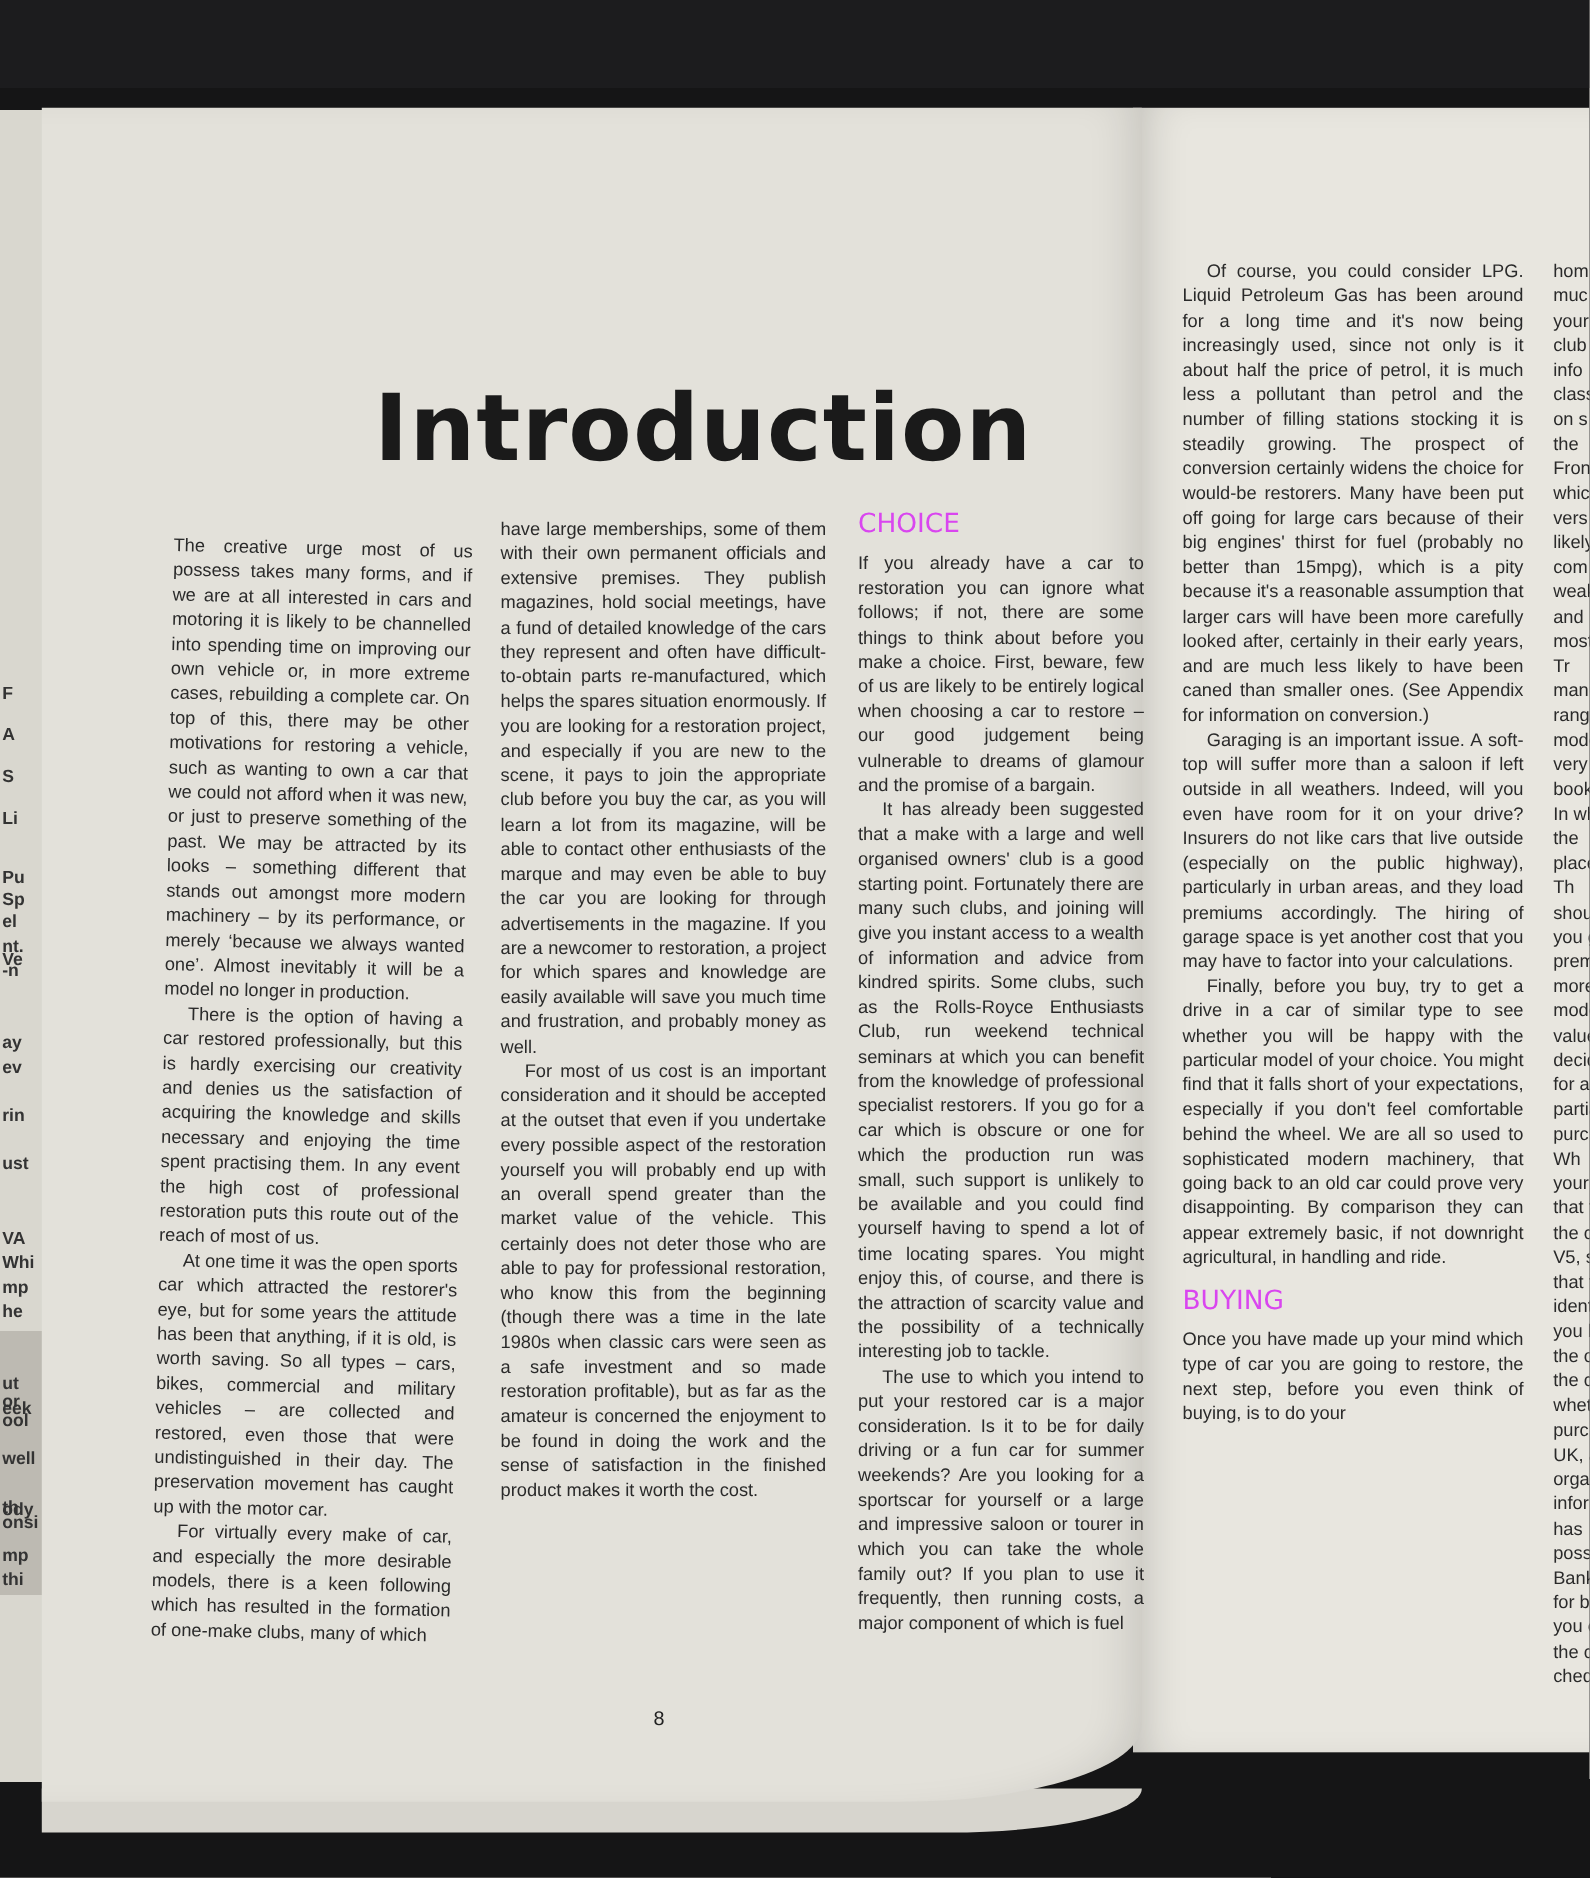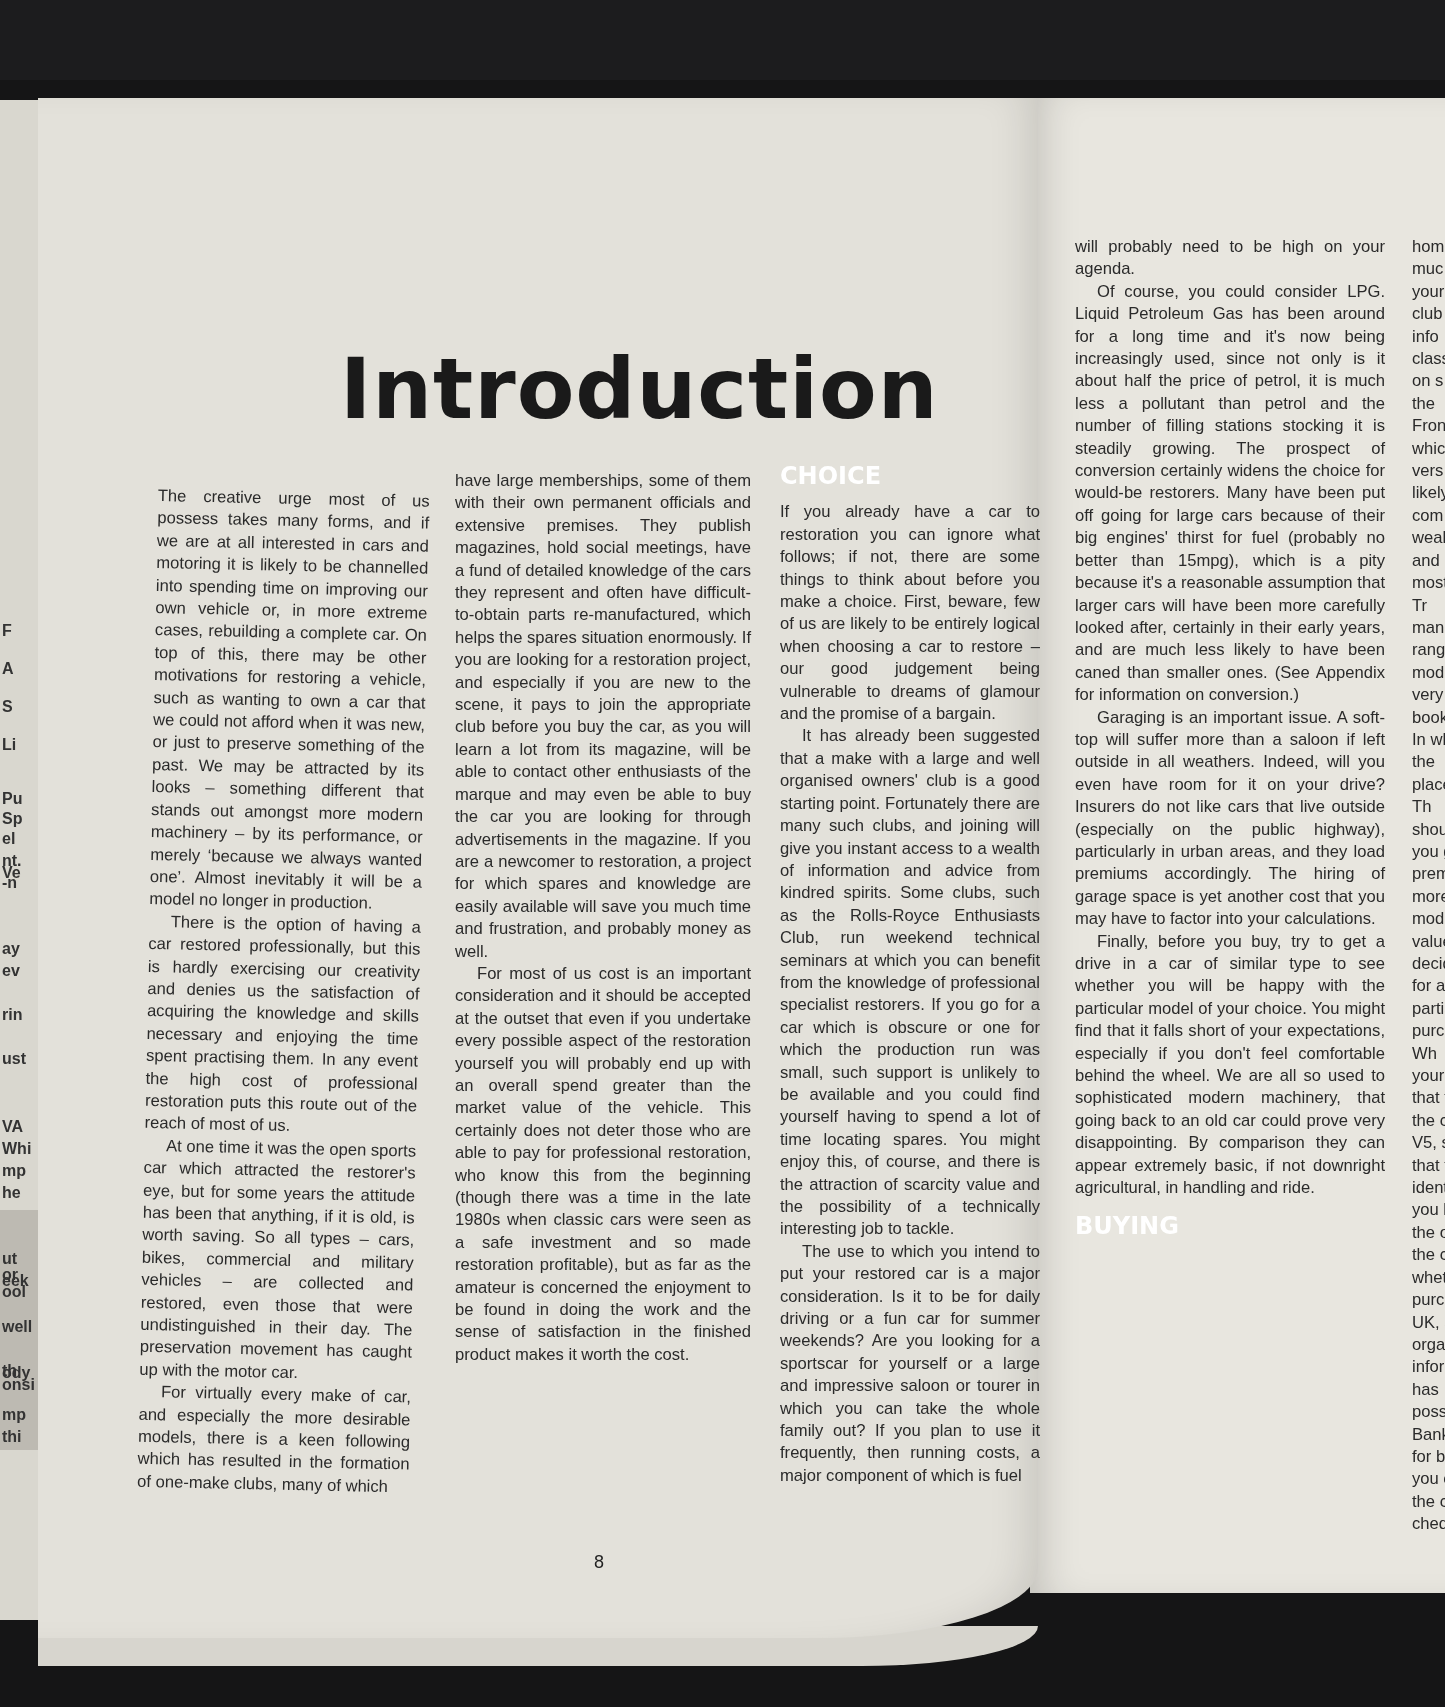--- a/index.html
+++ b/index.html
@@ -36,21 +36,21 @@
     color:#1a1a1a; letter-spacing:1px;
     font-family:"DejaVu Sans", sans-serif;
   }
   .col {
     position:absolute; font-size:16.6px; line-height:22.4px; color:#2a2a2a;
     text-align:justify;
   }
   .col p { margin:0; text-indent:0; }
   .col p.ind { text-indent:22px; }
   .heading {
-    font-weight:bold; font-size:24px; color:#ffffff; margin:0 0 14px 0;
+    font-weight:normal; font-size:24px; color:#d946ef; margin:0 0 14px 0;
     font-family:"DejaVu Sans", sans-serif;
   }
   .col1 { left:158px; top:485px; width:272px; transform:rotate(1.2deg); transform-origin:top left; }
   .col2 { left:455px; top:470px; width:296px; }
   .col3 { left:780px; top:465px; width:260px; }
   .col4 { left:1075px; top:236px; width:310px; }
   .col5 { left:1412px; top:236px; width:160px; }
   .page-number { position:absolute; left:594px; top:1552px; font-size:18px; color:#222; }
 </style>
 </head>
@@ -112,25 +112,25 @@
 </div>
 
 <div class="col col3">
   <div class="heading">CHOICE</div>
   <p>If you already have a car to restoration you can ignore what follows; if not, there are some things to think about before you make a choice. First, beware, few of us are likely to be entirely logical when choosing a car to restore – our good judgement being vulnerable to dreams of glamour and the promise of a bargain.</p>
   <p class="ind">It has already been suggested that a make with a large and well organised owners' club is a good starting point. Fortunately there are many such clubs, and joining will give you instant access to a wealth of information and advice from kindred spirits. Some clubs, such as the Rolls-Royce Enthusiasts Club, run weekend technical seminars at which you can benefit from the knowledge of professional specialist restorers. If you go for a car which is obscure or one for which the production run was small, such support is unlikely to be available and you could find yourself having to spend a lot of time locating spares. You might enjoy this, of course, and there is the attraction of scarcity value and the possibility of a technically interesting job to tackle.</p>
   <p class="ind">The use to which you intend to put your restored car is a major consideration. Is it to be for daily driving or a fun car for summer weekends? Are you looking for a sportscar for yourself or a large and impressive saloon or tourer in which you can take the whole family out? If you plan to use it frequently, then running costs, a major component of which is fuel</p>
 </div>
 
 <div class="col col4">
-  <p>will probably need to be high on your agenda.</p>
   <p class="ind">Of course, you could consider LPG. Liquid Petroleum Gas has been around for a long time and it's now being increasingly used, since not only is it about half the price of petrol, it is much less a pollutant than petrol and the number of filling stations stocking it is steadily growing. The prospect of conversion certainly widens the choice for would-be restorers. Many have been put off going for large cars because of their big engines' thirst for fuel (probably no better than 15mpg), which is a pity because it's a reasonable assumption that larger cars will have been more carefully looked after, certainly in their early years, and are much less likely to have been caned than smaller ones. (See Appendix for information on conversion.)</p>
   <p class="ind">Garaging is an important issue. A soft-top will suffer more than a saloon if left outside in all weathers. Indeed, will you even have room for it on your drive? Insurers do not like cars that live outside (especially on the public highway), particularly in urban areas, and they load premiums accordingly. The hiring of garage space is yet another cost that you may have to factor into your calculations.</p>
   <p class="ind">Finally, before you buy, try to get a drive in a car of similar type to see whether you will be happy with the particular model of your choice. You might find that it falls short of your expectations, especially if you don't feel comfortable behind the wheel. We are all so used to sophisticated modern machinery, that going back to an old car could prove very disappointing. By comparison they can appear extremely basic, if not downright agricultural, in handling and ride.</p>
   <div class="heading" style="margin-top:16px">BUYING</div>
+  <p>Once you have made up your mind which type of car you are going to restore, the next step, before you even think of buying, is to do your</p>
 </div>
 
 <div class="col col5" id="col5">
     <div style="white-space: nowrap;">hom</div>
     <div style="white-space: nowrap;">muc</div>
     <div style="white-space: nowrap;">your</div>
     <div style="white-space: nowrap;">club</div>
     <div style="white-space: nowrap;">info</div>
     <div style="white-space: nowrap;">class</div>
     <div style="white-space: nowrap;">on s</div>

